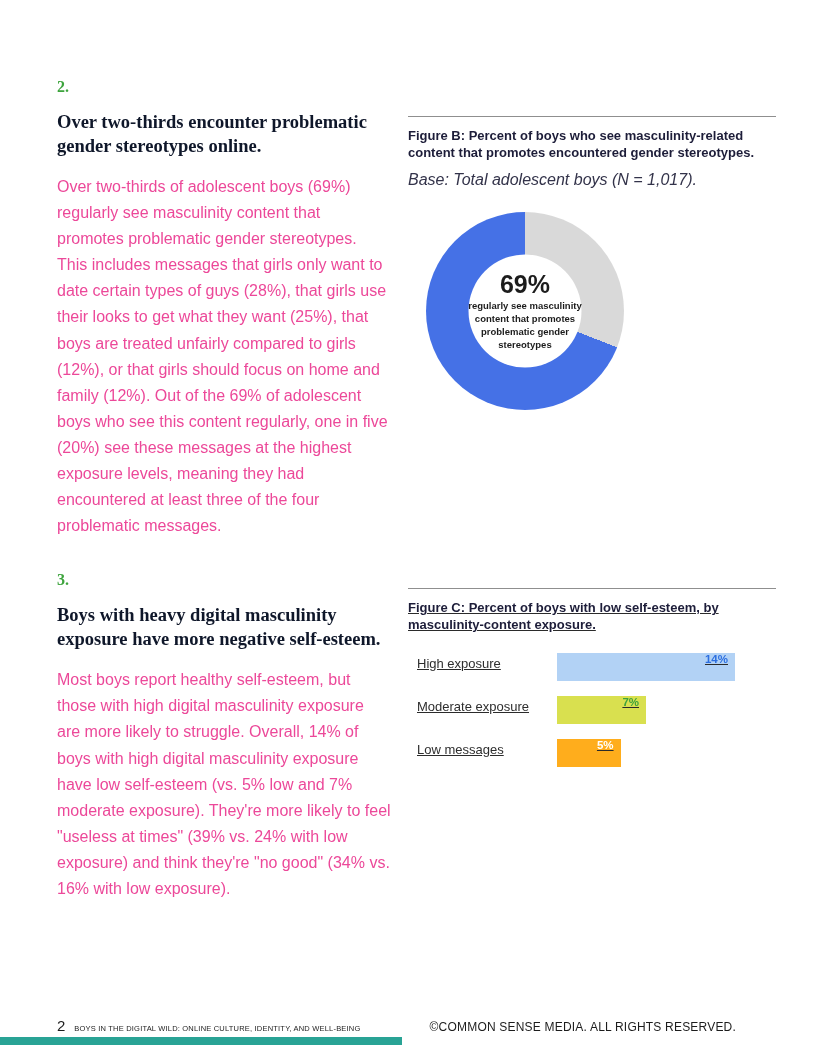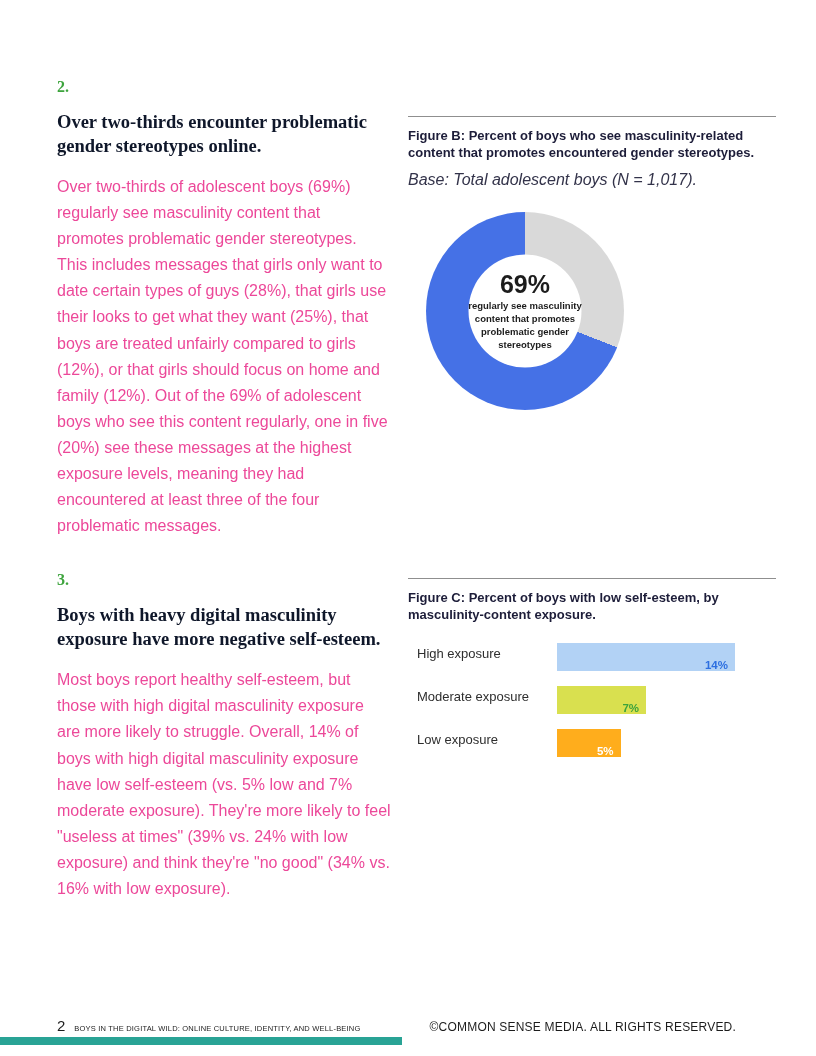--- a/index.html
+++ b/index.html
@@ -20,21 +20,21 @@
   }
   .section-heading {
     font-family:"Liberation Serif", serif; font-weight:bold;
     font-size:18.5px; line-height:1.3; color:#0f172a; margin-bottom:16px;
   }
   .section-body {
     font-size:16px; line-height:1.63; color:#ec4899; padding-right:2px;
   }
   .figure { border-top:1px solid #8f8f8f; padding-top:10px; }
   .figure-b { margin-top:38px; }
-  .figure-c { margin-top:39px; }
+  .figure-c { margin-top:49px;text-decoration:underline; }
   .figure-title {
     font-size:13px; font-weight:bold; color:#1d1d39; line-height:1.32;
     margin-bottom:4px;
   }
   .figure-base {
     font-size:16px; font-style:italic; color:#33334a; line-height:1.9;
   }
   
   .donut-wrap { position:relative; width:198px; height:198px; margin:16px 0 0 18px; }
   .donut {
@@ -50,21 +50,21 @@
   .donut-caption {
     font-size:9.5px; font-weight:bold; color:#1c1c1c; line-height:1.35;
     width:128px; margin-top:3px;
   }
   
   .bar-chart { margin-top:19px; }
   .bar-row { display:flex; align-items:center; padding-left:9px; margin-bottom:21px; height:22px;gap:16px; }
   .bar-label { width:124px; font-size:13px; color:#2e2e2e; flex:none; }
   .bar-track { width:178px; height:22px; flex:none; }
   .bar-fill {
-    height:28px; display:flex; align-items:flex-end; justify-content:flex-end;
+    height:28px; display:flex; align-items:flex-start; justify-content:flex-end;
   }
   .bar-value { font-size:11.5px; font-weight:bold; padding-right:7px; }
   
   .footer {
     position:absolute; left:0; right:0; bottom:22px;
     display:flex; align-items:baseline; padding:0 80px 0 57px;
   }
   .footer-page-number { font-size:15px; font-weight:normal; color:#1c1c1c; margin-right:9px; }
   .footer-left { font-size:7.5px; letter-spacing:0.2px; color:#1c1c1c; }
   .footer-right { font-size:12px; letter-spacing:0.2px; color:#1c1c1c; margin-left:auto; }
@@ -115,21 +115,21 @@
           </div>
           <div class="bar-row">
             <div class="bar-label">Moderate exposure</div>
             <div class="bar-track">
               <div class="bar-fill" style="width: 50%; background: rgb(217, 224, 79);">
                 <span class="bar-value" style="color: rgb(61, 163, 60);">7%</span>
               </div>
             </div>
           </div>
           <div class="bar-row">
-            <div class="bar-label">Low exposure</div>
+            <div class="bar-label">Low messages</div>
             <div class="bar-track">
               <div class="bar-fill" style="width: 35.7143%; background: rgb(255, 173, 28);">
                 <span class="bar-value" style="color: rgb(255, 255, 255);">5%</span>
               </div>
             </div>
           </div>
         </div>
     </div>
 
   </div>

